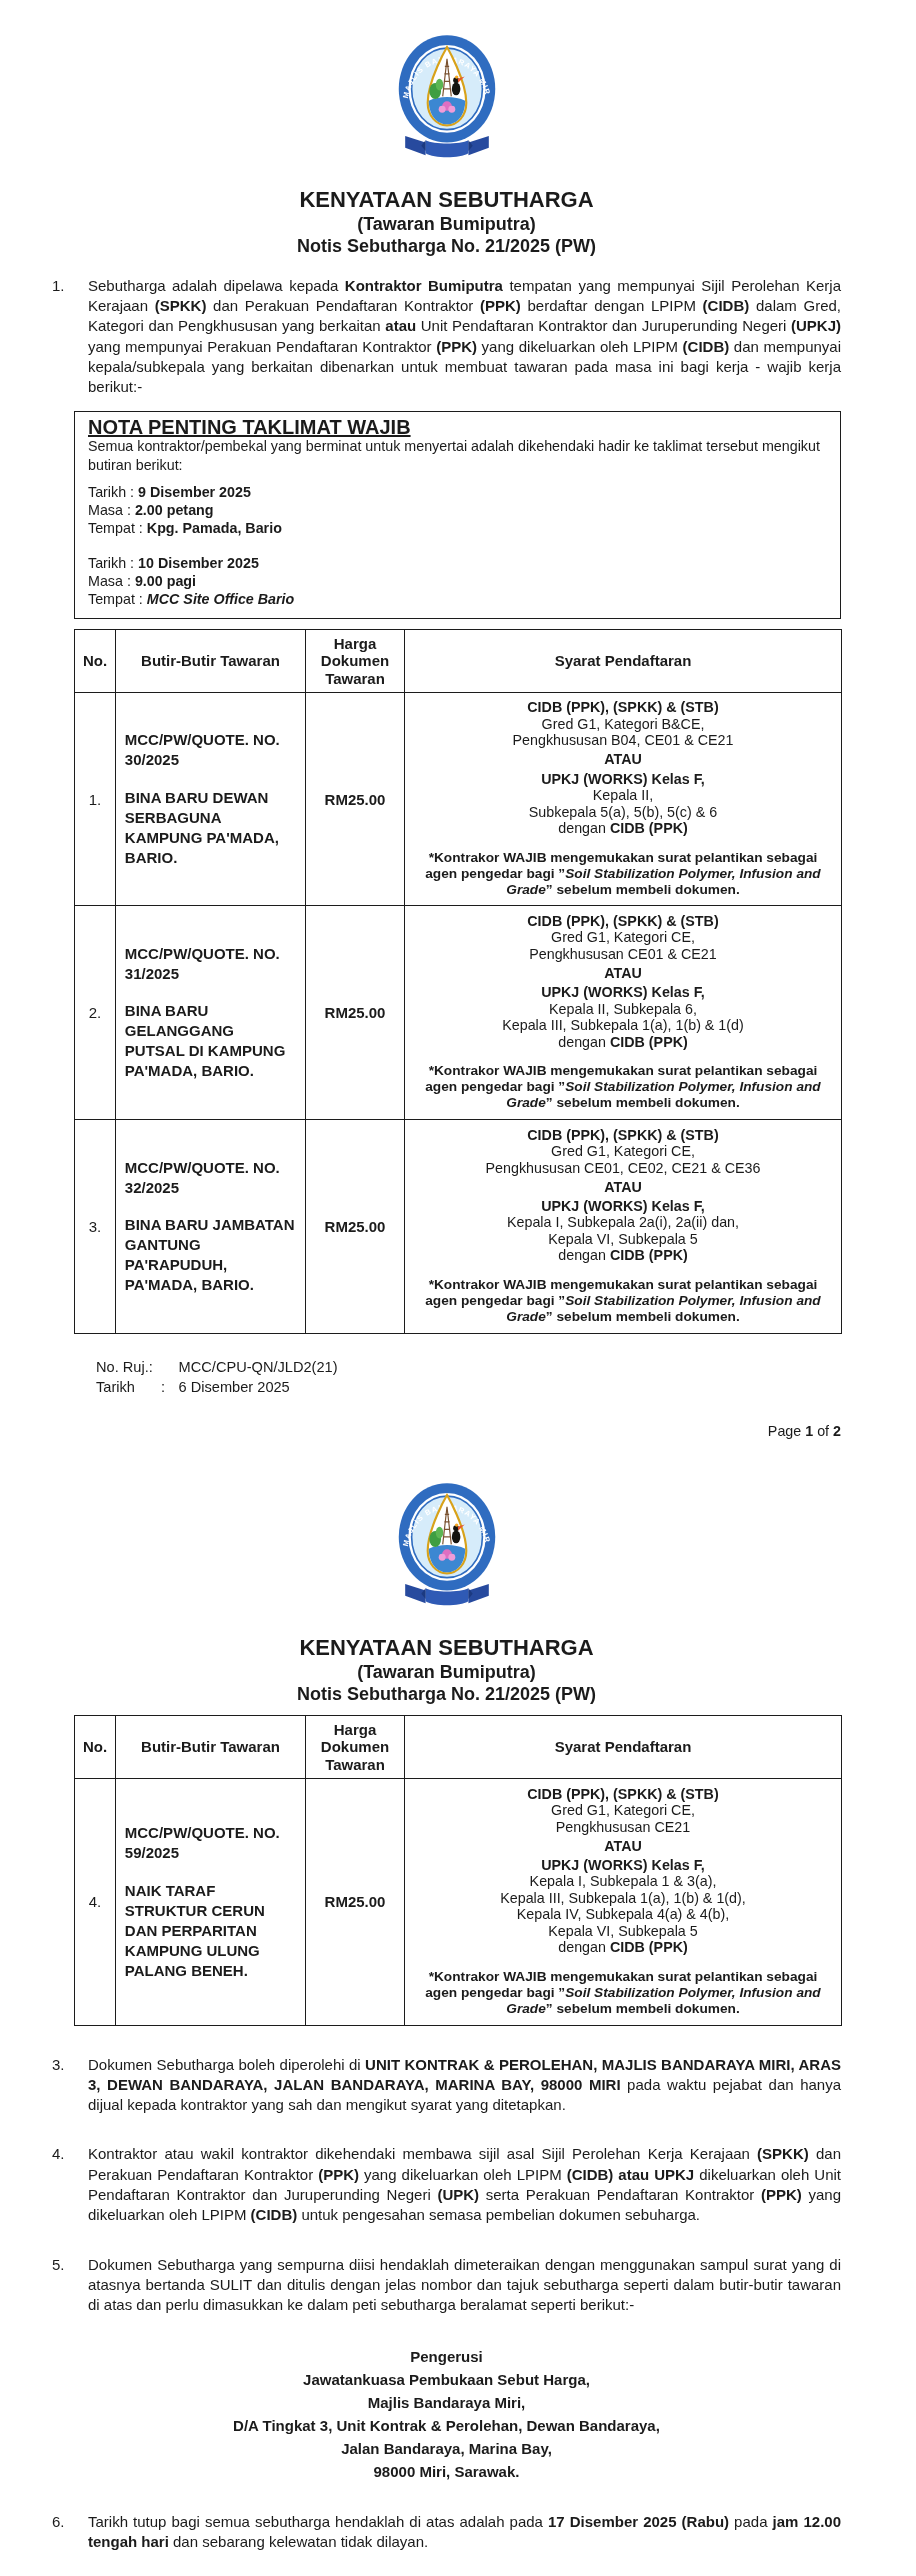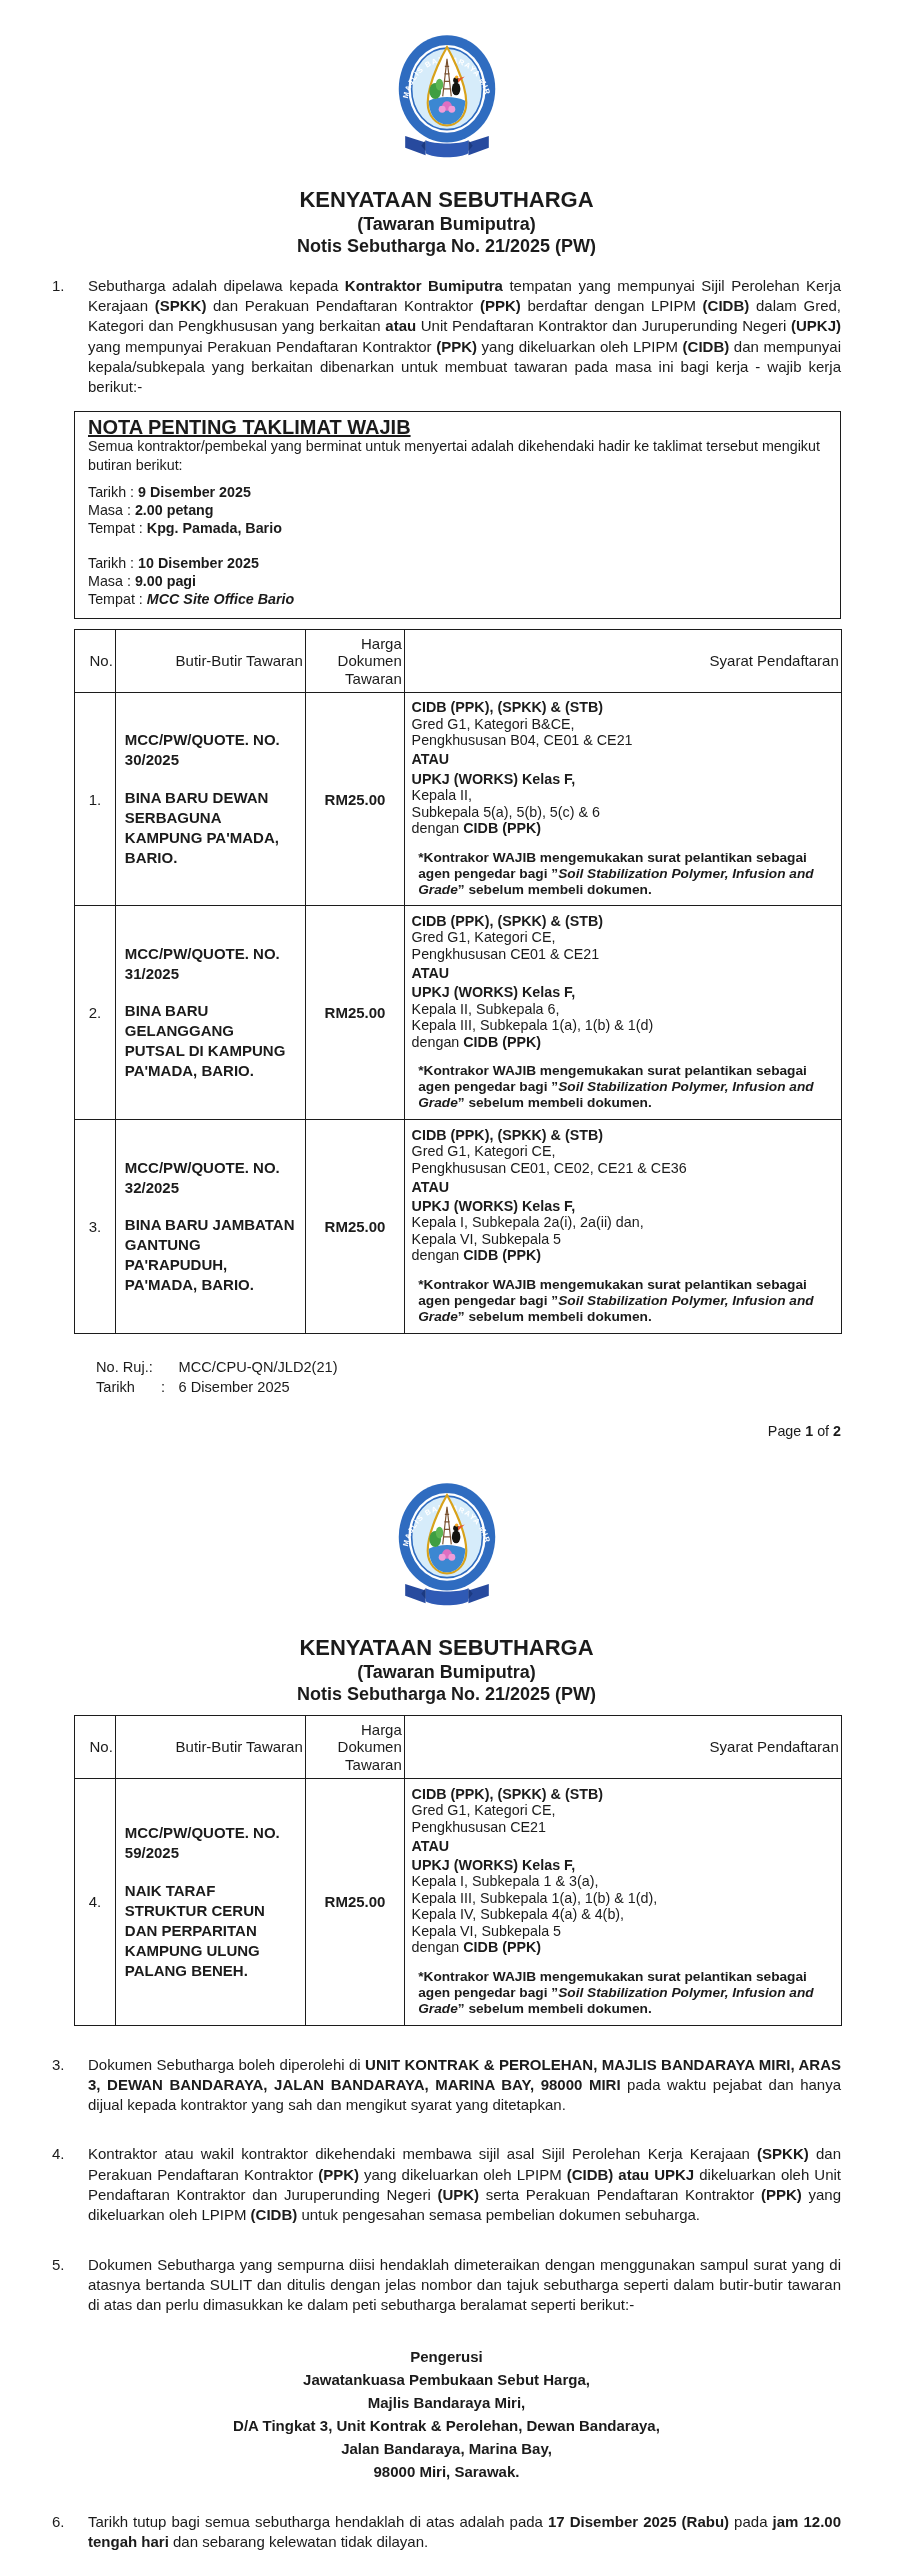--- a/index.html
+++ b/index.html
@@ -20,26 +20,26 @@
   .num{flex:0 0 36px;line-height:20.3px;}
   .ptext{flex:1;text-align:justify;line-height:20.3px;}
   .nota-box{border:1.6px solid #1c1c1c;margin:13px 0 0 22px;padding:6.6px 13px 10px;font-size:14.3px;}
   .nota-heading{font-weight:700;text-decoration:underline;line-height:18.7px;margin-bottom:0;font-size:20px;}
   .nota-intro{line-height:19px;text-align:left;}
   .nota-session{line-height:18px;}
   .nota-session.s1{margin-top:7.7px;}
   .nota-session.s2{margin-top:17.6px;}
   .qtable{border-collapse:collapse;table-layout:fixed;width:767px;margin:10px 0 0 22px;}
   .qtable th,.qtable td{border:1.4px solid #1c1c1c;}
-  .qtable th{font-weight:400;text-align:right;vertical-align:middle;padding:4.4px 2.2px;line-height:17.6px;font-size:15px;}
+  .qtable th{font-weight:700;text-align:center;vertical-align:middle;padding:4.4px 2.2px;line-height:17.6px;font-size:15px;}
   .cno{text-align:center;vertical-align:middle;padding:4.4px;font-size:15px;}
   .cbutir{vertical-align:middle;text-align:left;font-weight:700;padding:8.8px 8.8px;line-height:20px;font-size:15px;}
   .cbutir .ref{margin-bottom:17.6px;}
   .charga{text-align:center;vertical-align:middle;font-weight:700;font-size:15px;}
-  .csyarat{padding:6.6px 6.6px 7.7px;text-align:left;vertical-align:top;line-height:16.5px;font-size:14.3px;}
+  .csyarat{padding:6.6px 6.6px 7.7px;text-align:center;vertical-align:top;line-height:16.5px;font-size:14.3px;}
   .atau{font-weight:700;margin:2.7px 0;}
   .note{font-weight:700;margin-top:13px;font-size:13.7px;line-height:16px;padding:0 6.6px;}
   .doc-footer{margin-top:23px;line-height:20.3px;font-size:14.6px;}
   .page1 .doc-footer{margin-left:44px;}
   .fline{display:flex;}
   .flabel{flex:0 0 65px;}
   .fcolon{flex:0 0 17.6px;}
   .page-label{text-align:right;margin-top:26px;font-size:14.3px;}
   .plist .num-para{margin-top:29px;}
   .address{text-align:center;font-weight:700;margin-top:29px;line-height:23px;}

